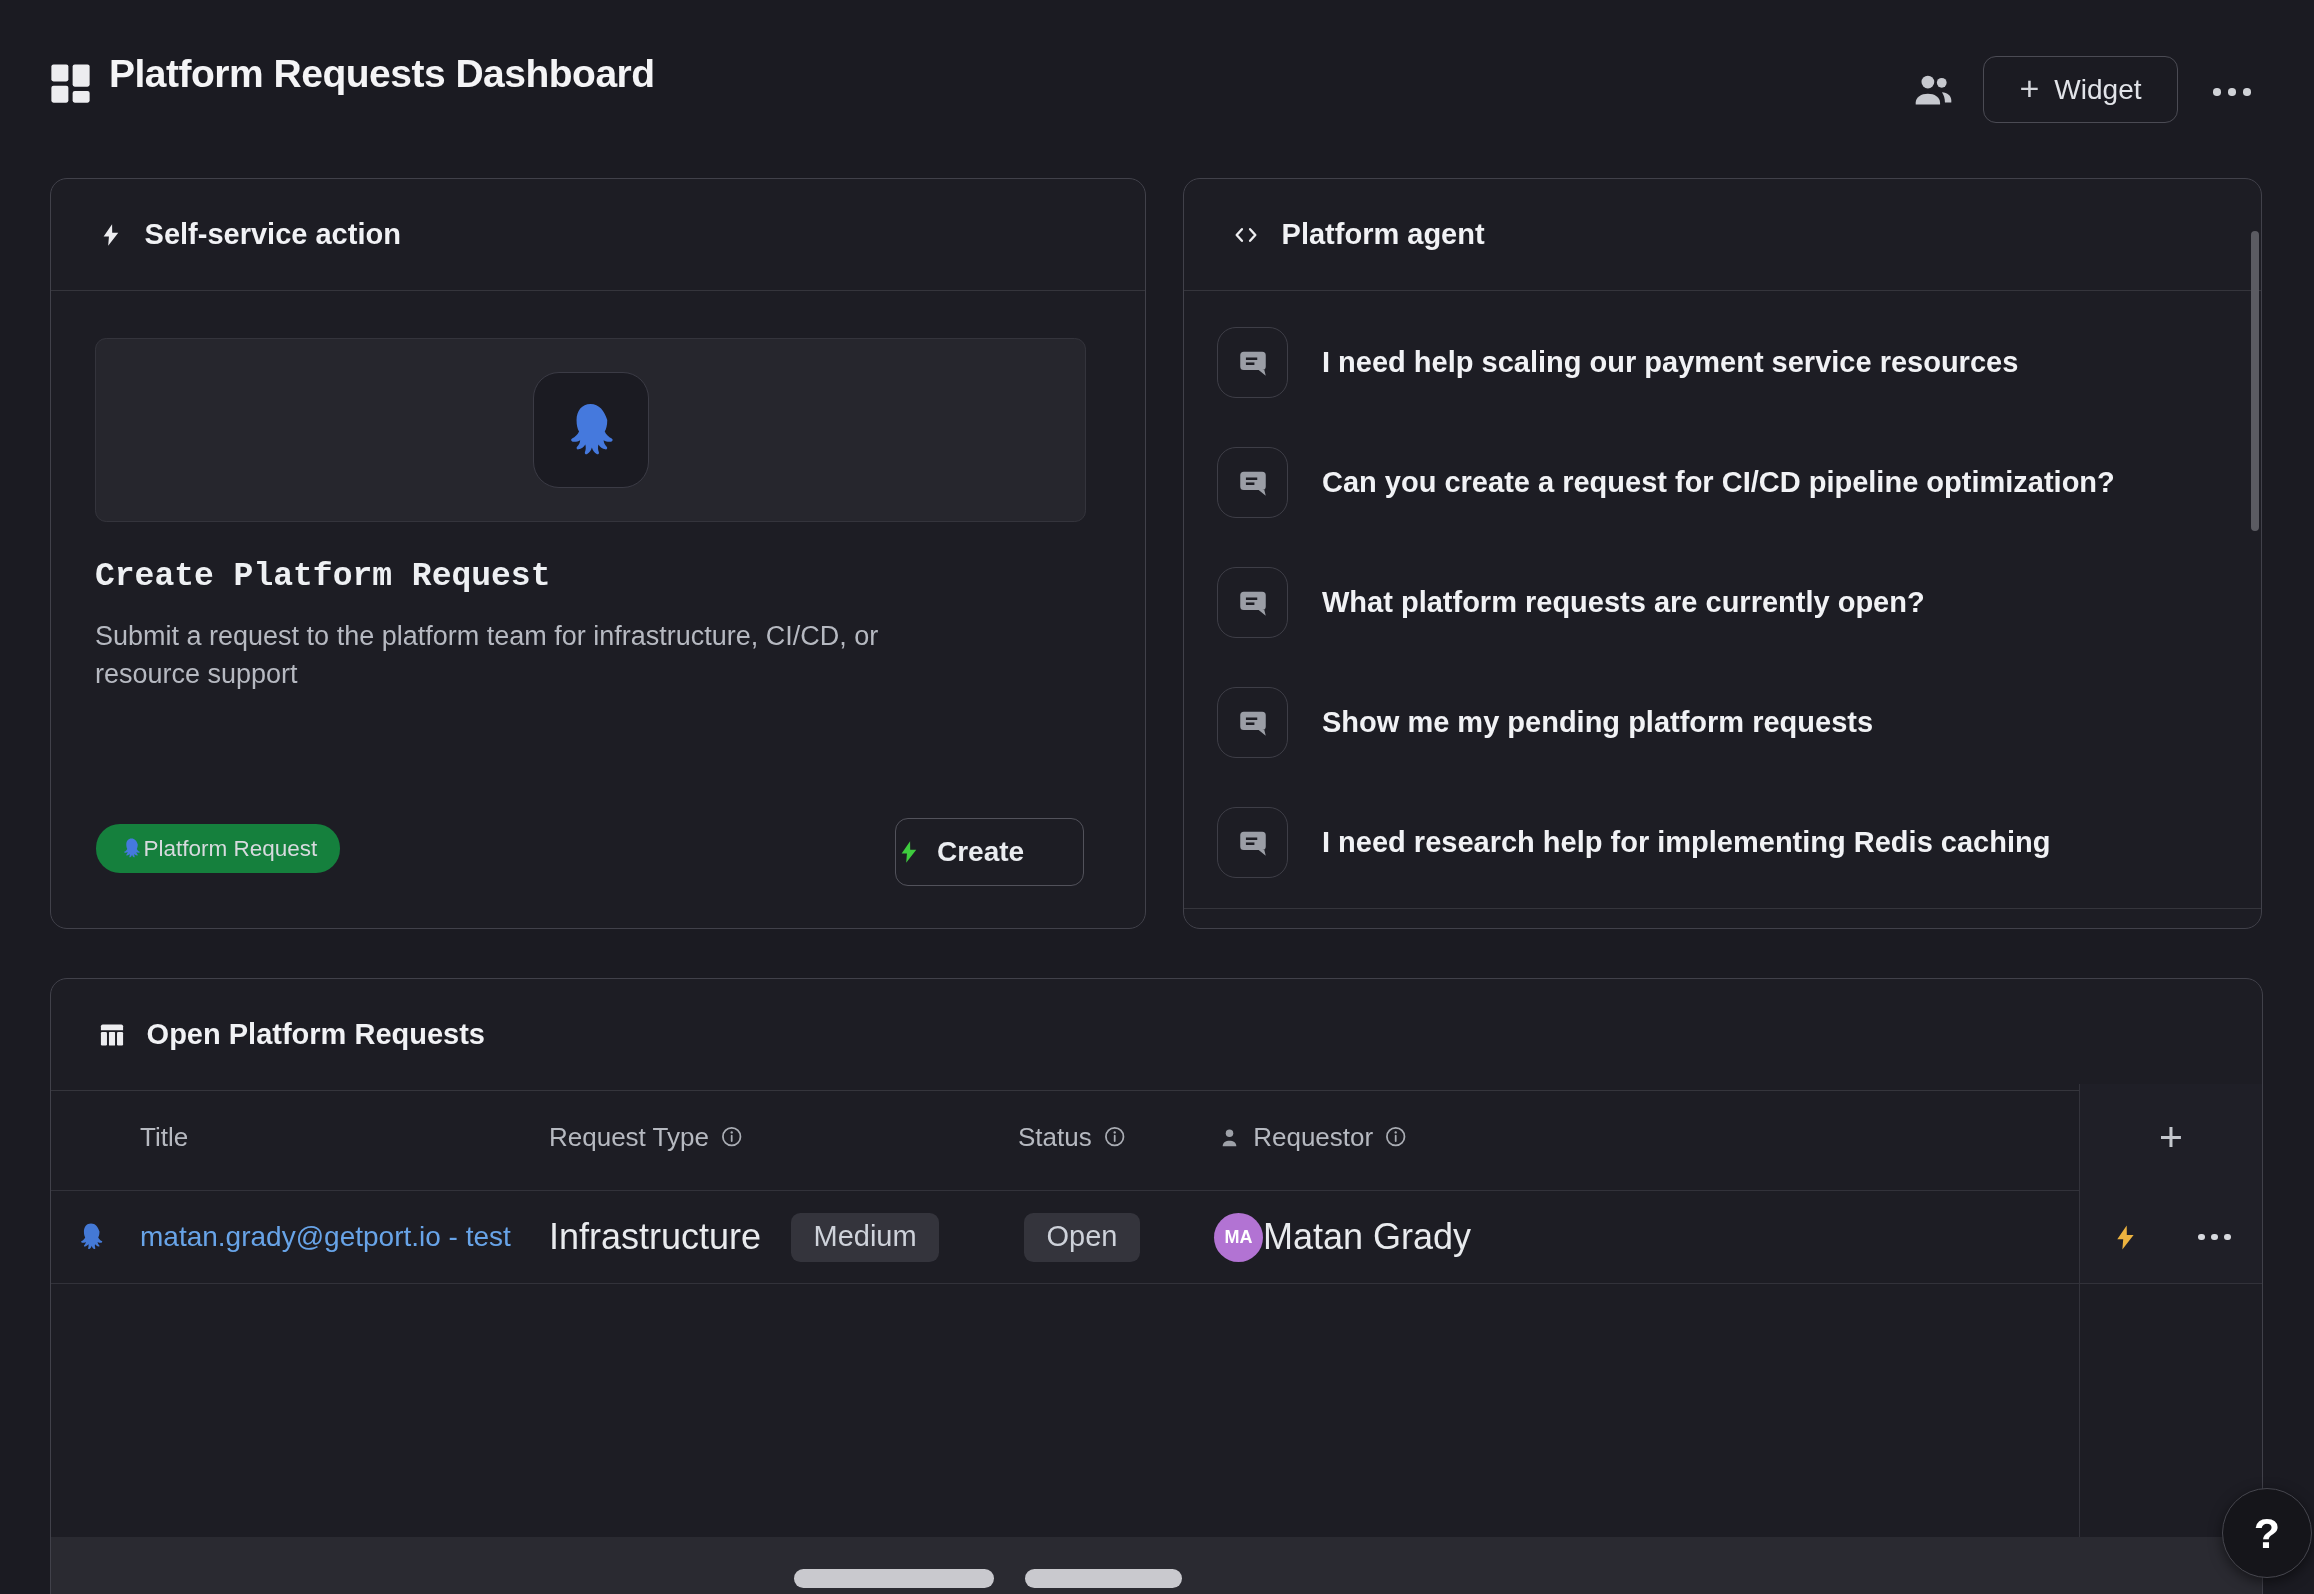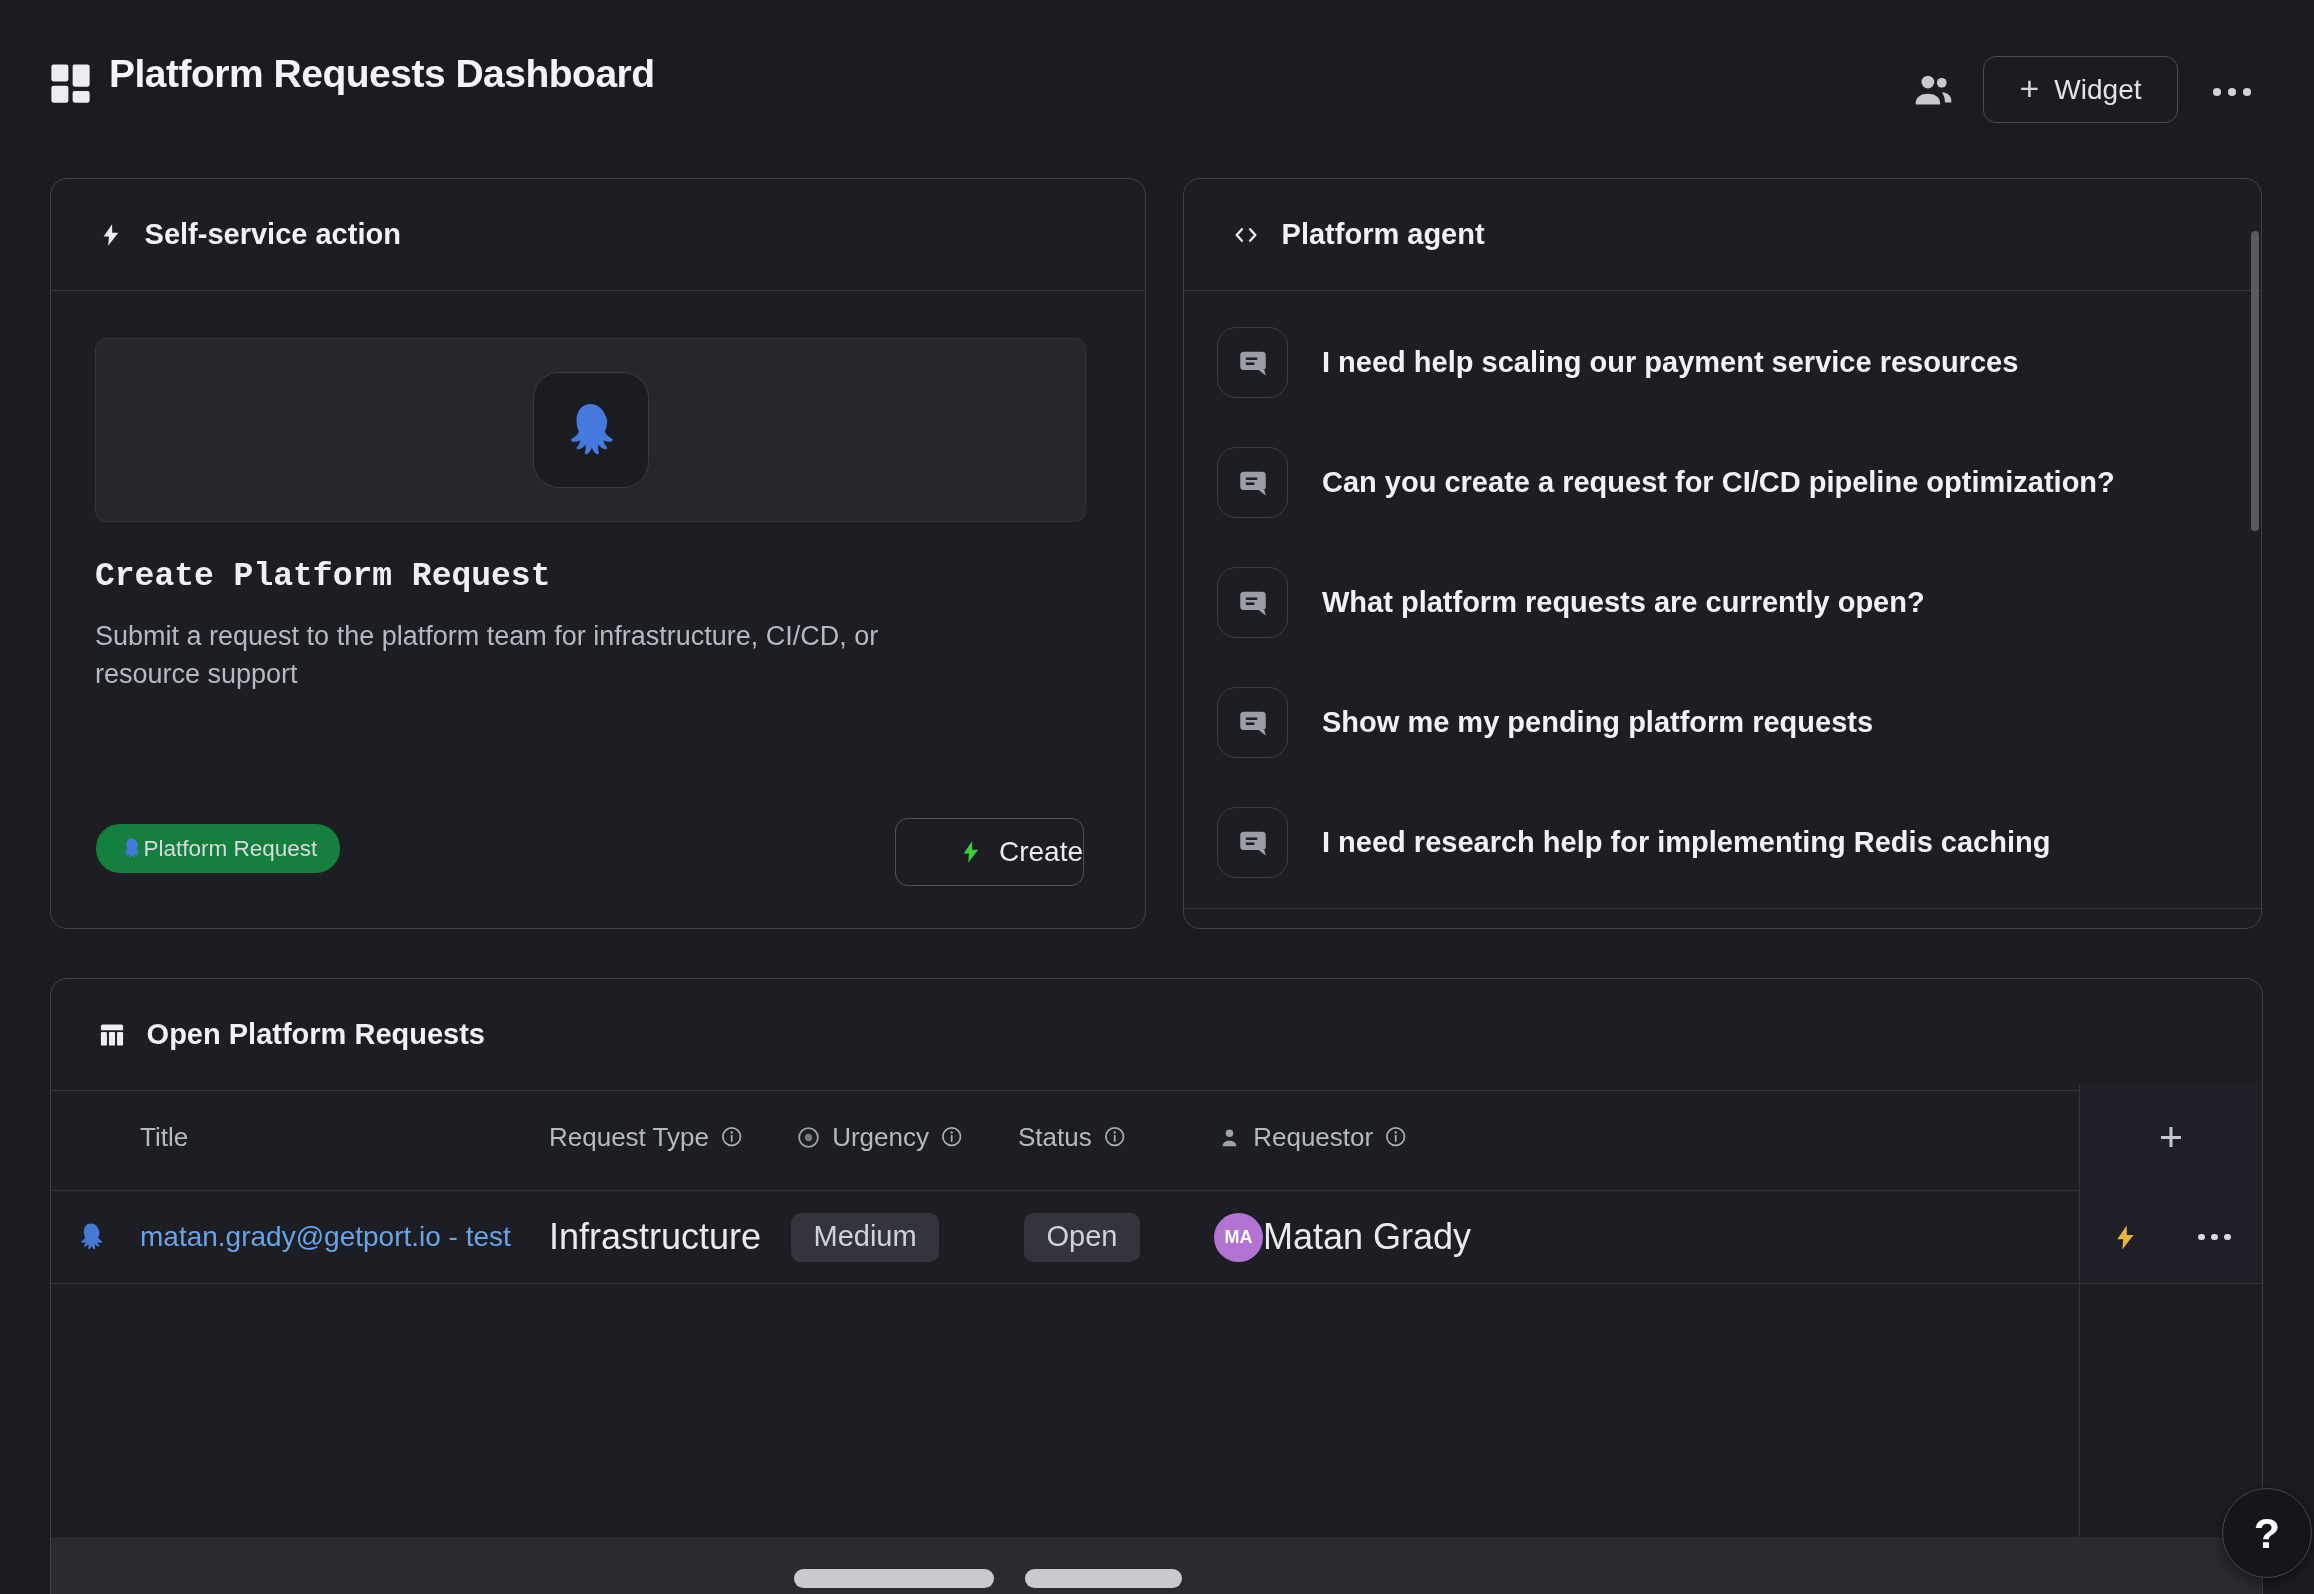--- a/index.html
+++ b/index.html
@@ -44,22 +44,22 @@
   .action-desc { position:absolute; left:44px; top:438px; width:881px; font-size:27px; line-height:38px; color:#b6b9c1; }
   .chip {
     position:absolute; left:45px; top:645px; height:49px; border-radius:24px;
     background:#15803d; display:flex; align-items:center; padding:0 22.5px; cursor:pointer;
   }
   .chip .octopus-sm { width:25px; height:25px; color:#4579dd; }
   .chip-label { font-size:22.5px; color:#d7dade; }
   .create-btn {
     position:absolute; left:844px; top:639px; width:189px; height:68px;
     border:0.9px solid #52525b; border-radius:13px; background:transparent;
-    display:flex; align-items:center; justify-content:flex-end; gap:15px;
-    font-size:28px; color:#eaecf0; cursor:pointer; font-family:inherit;
+    display:flex; align-items:center; justify-content:flex-start; gap:15px;
+    font-size:28px; color:#eaecf0; cursor:pointer; font-family:inherit;font-weight:bold;
   }
   .bolt-green { width:26px; height:26px; color:#3ecb3e; }
 
   
   .sug { position:absolute; left:33px; height:71px; display:flex; align-items:center; gap:34px; cursor:pointer; }
   .sug-tile { width:71px; height:71px; border:0.9px solid #3e3e47; border-radius:19px; display:flex; align-items:center; justify-content:center; color:#9b9ea6; flex:0 0 auto; }
   .sug-text { font-size:29px; font-weight:700; color:#f1f2f5; white-space:nowrap; }
   .agent-divider { position:absolute; left:0; right:0; top:729px; height:0.9px; background:#35353c; }
   .v-scroll { position:absolute; left:1067px; top:52px; width:8.4px; height:300px; border-radius:4.7px; background:#5b5b62; cursor:pointer; }
 
@@ -256,36 +256,20 @@
       <div class="tcell" style="left:498px">
         <span>Request Type</span>
         <span class="info-ic">
           <svg viewBox="0 0 24 24" fill="none" stroke="currentColor" stroke-width="1.8">
               <circle cx="12" cy="12" r="9"></circle>
               <line x1="12" y1="11" x2="12" y2="16.5" stroke-linecap="round"></line>
               <circle cx="12" cy="7.6" r="1.2" fill="currentColor" stroke="none"></circle>
             </svg>
         </span>
       </div>
-      <div class="tcell" style="left:745px">
-        <span class="lead-ic">
-          <svg viewBox="0 0 24 24" fill="none" stroke="currentColor" stroke-width="1.8">
-              <circle cx="12" cy="12" r="9"></circle>
-              <circle cx="12" cy="12" r="3.5" fill="currentColor" stroke="none" opacity="0.7"></circle>
-            </svg>
-        </span>
-        <span>Urgency</span>
-        <span class="info-ic">
-          <svg viewBox="0 0 24 24" fill="none" stroke="currentColor" stroke-width="1.8">
-              <circle cx="12" cy="12" r="9"></circle>
-              <line x1="12" y1="11" x2="12" y2="16.5" stroke-linecap="round"></line>
-              <circle cx="12" cy="7.6" r="1.2" fill="currentColor" stroke="none"></circle>
-            </svg>
-        </span>
-      </div>
       <div class="tcell" style="left:967px">
         <span>Status</span>
         <span class="info-ic">
           <svg viewBox="0 0 24 24" fill="none" stroke="currentColor" stroke-width="1.8">
               <circle cx="12" cy="12" r="9"></circle>
               <line x1="12" y1="11" x2="12" y2="16.5" stroke-linecap="round"></line>
               <circle cx="12" cy="7.6" r="1.2" fill="currentColor" stroke="none"></circle>
             </svg>
         </span>
       </div>

